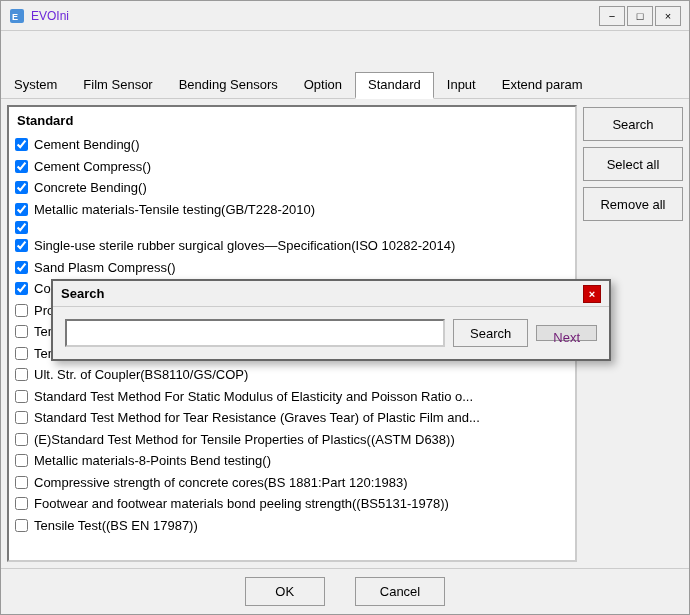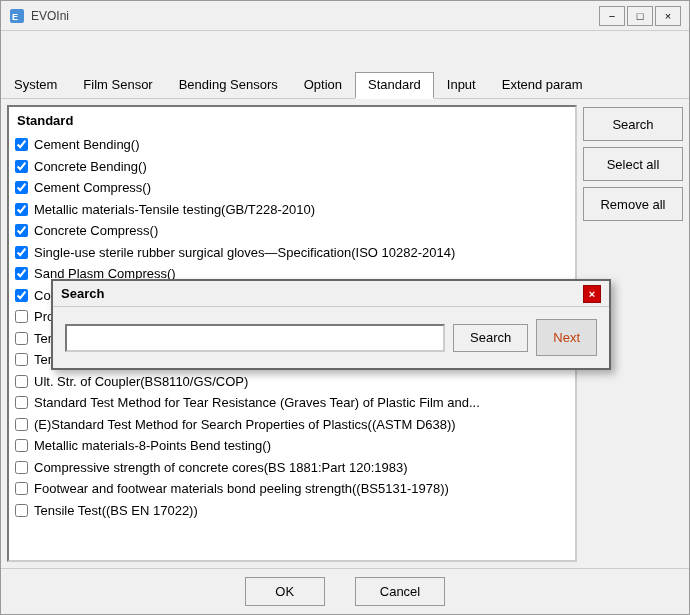--- a/index.html
+++ b/index.html
@@ -36,21 +36,21 @@
       height: 16px;
       margin-right: 6px;
       display: flex;
       align-items: center;
       justify-content: center;
     }
 
     .title-bar-text {
       flex: 1;
       font-size: 12px;
-      color: #404040;
+      color: #6d28d9;
     }
 
     .title-bar-controls {
       display: flex;
       gap: 2px;
     }
 
     .title-bar-btn {
       width: 26px;
       height: 20px;
@@ -225,26 +225,26 @@
       padding: 4px 16px;
       height: 28px;
       background: #f0f0f0;
       border: 1px solid #999;
       cursor: pointer;
       font-size: 13px;
     }
 
     .dialog-next-btn {
       padding: 4px 16px;
-      height: 37px;
+      height: 16px;
       background: #e0e0e0;
       border: 1px solid #999;
       cursor: pointer;
       font-size: 13px;
-      color: #c2410c;
+      color: #701a75;
     }
 
     .list-wrapper {
       flex: 1;
       display: flex;
       border: 2px inset #ccc;
       overflow: hidden;
     }
 
     .inner-list {
@@ -289,33 +289,32 @@
     <div class="list-wrapper">
       <div class="inner-list">
         <div class="list-header">Standard</div>
 
         <div class="list-item">
           <input type="checkbox" checked="" style="">
           <span class="list-item-label">Cement Bending()</span>
         </div>
         <div class="list-item">
           <input type="checkbox" checked="" style="">
+          <span class="list-item-label">Cement Compress()</span>
+        </div>
+        <div class="list-item">
+          <input type="checkbox" checked="" style="">
           <span class="list-item-label">Concrete Bending()</span>
         </div>
         <div class="list-item">
           <input type="checkbox" checked="" style="">
-          <span class="list-item-label">Cement Compress()</span>
-        </div>
-        <div class="list-item">
-          <input type="checkbox" checked="" style="">
           <span class="list-item-label">Metallic materials-Tensile testing(GB/T228-2010)</span>
         </div>
         <div class="list-item">
           <input type="checkbox" checked="" style="">
-          <span class="list-item-label">Concrete Compress()</span>
         </div>
         <div class="list-item">
           <input type="checkbox" checked="" style="">
           <span class="list-item-label">Single-use sterile rubber surgical gloves—Specification(ISO 10282-2014)</span>
         </div>
         <div class="list-item">
           <input type="checkbox" checked="" style="">
           <span class="list-item-label">Sand Plasm Compress()</span>
         </div>
         <div class="list-item">
@@ -333,41 +332,45 @@
         <div class="list-item">
           <input type="checkbox" style="">
           <span class="list-item-label">Ten...</span>
         </div>
         <div class="list-item">
           <input type="checkbox" style="">
           <span class="list-item-label">Ult. Str. of Coupler(BS8110/GS/COP)</span>
         </div>
         <div class="list-item">
           <input type="checkbox" style="">
+          <span class="list-item-label">Standard Test Method For Static Modulus of Elasticity and Poisson Ratio o...</span>
+        </div>
+        <div class="list-item">
+          <input type="checkbox" style="">
           <span class="list-item-label">Standard Test Method for Tear Resistance (Graves Tear) of Plastic Film and...</span>
         </div>
         <div class="list-item">
           <input type="checkbox" style="">
-          <span class="list-item-label">(E)Standard Test Method for Search Properties of Plastics((ASTM D638))</span>
+          <span class="list-item-label">(E)Standard Test Method for Tensile Properties of Plastics((ASTM D638))</span>
         </div>
         <div class="list-item">
           <input type="checkbox" style="">
           <span class="list-item-label">Metallic materials-8-Points Bend testing()</span>
         </div>
         <div class="list-item">
           <input type="checkbox" style="">
           <span class="list-item-label">Compressive strength of concrete cores(BS 1881:Part 120:1983)</span>
         </div>
         <div class="list-item">
           <input type="checkbox" style="">
           <span class="list-item-label">Footwear and footwear materials bond peeling strength((BS5131-1978))</span>
         </div>
         <div class="list-item">
           <input type="checkbox" style="">
-          <span class="list-item-label">Tensile Test((BS EN 17022))</span>
+          <span class="list-item-label">Tensile Test((BS EN 17987))</span>
         </div>
       </div>
     </div>
 
     <div class="button-panel">
       <button class="action-btn">Search</button>
       <button class="action-btn">Select all</button>
       <button class="action-btn">Remove all</button>
     </div>
 

